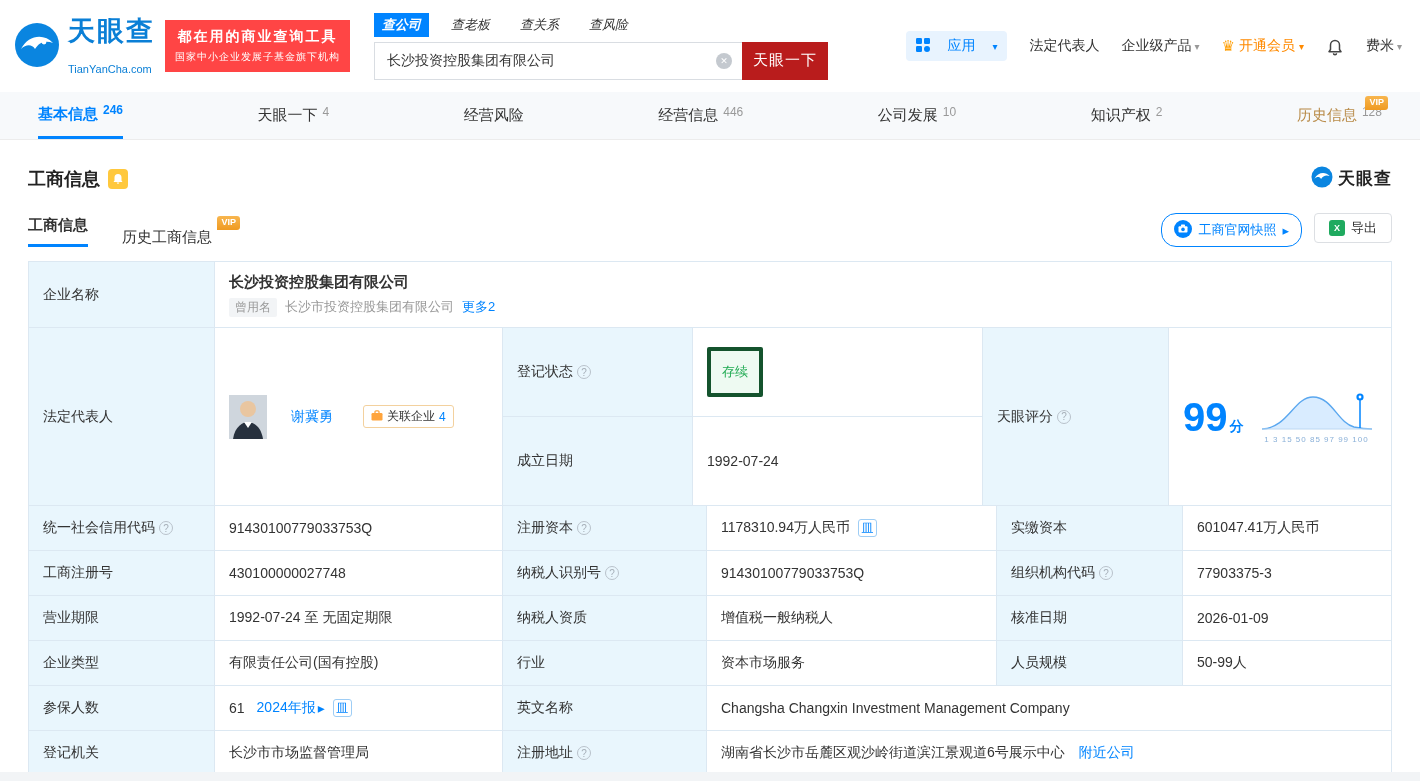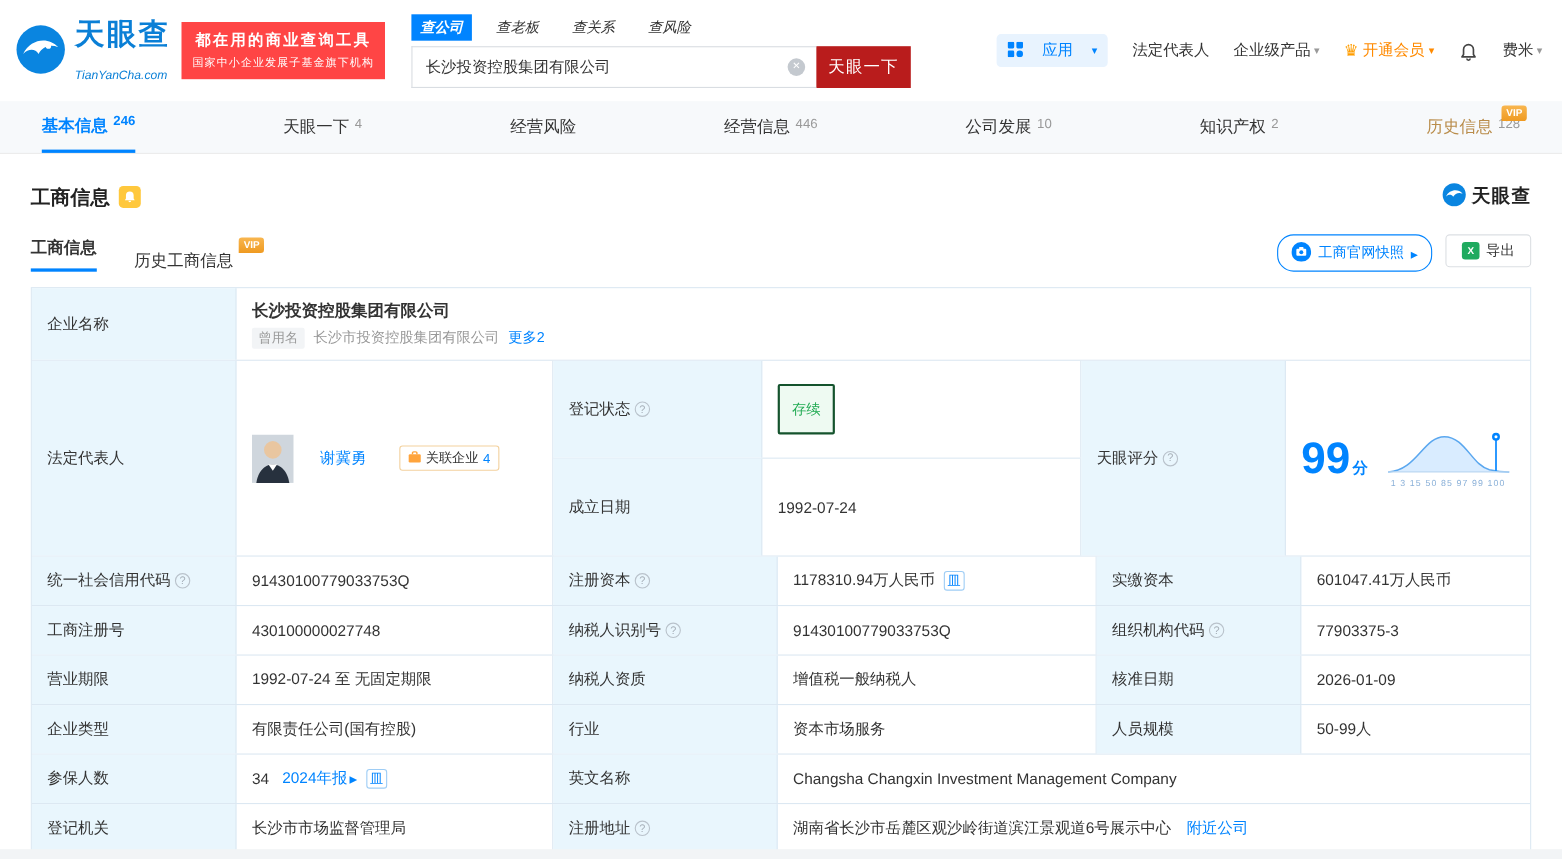--- a/index.html
+++ b/index.html
@@ -5,21 +5,21 @@
   * { margin:0; padding:0; box-sizing:border-box; }
   body {
     width:1420px; height:781px; overflow:hidden; position:relative;
     font-family:"Liberation Sans","DejaVu Sans",sans-serif;
     color:#333; background:#fff; font-size:14px;
   }
   
   .topbar { display:flex; align-items:center; height:92px; padding:0 18px 0 14px; background:#fff; }
   .logo { display:flex; align-items:center; gap:8px; cursor:pointer; }
   .logo-text .logo-cn { font-size:27px; font-weight:bold; color:#0a7fd6; letter-spacing:2px; line-height:1; }
-  .logo-text .logo-en { font-size:11px; color:#0a7fd6; margin-top:18px;font-style:italic; }
+  .logo-text .logo-en { font-size:11px; color:#0a7fd6; margin-top:18px; }
   .promo { background:#ff4545; color:#fff; text-align:center; padding:8px 10px; margin-left:10px; }
   .promo-l1 { font-size:14px; font-weight:bold; letter-spacing:2px; }
   .promo-l2 { font-size:10px; margin-top:4px; letter-spacing:1px; }
   .search-area { margin-left:24px; }
   .search-tabs { display:flex; align-items:flex-end; gap:14px; margin-bottom:5px;font-style:italic; }
   .stab { font-size:13px; color:#333; padding:3px 8px; cursor:pointer; }
   .stab.active { background:#0084ff; color:#fff; font-weight:bold; }
   .search-row { display:flex; }
   .search-input-wrap { position:relative; width:368px; }
   .search-input-wrap input {
@@ -119,21 +119,21 @@
   .stack .tl { width:190px; }
   .stack .tv { width:290px; }
   .rep-cell { gap:24px; }
   .avatar { width:38px; height:44px; flex-shrink:0; cursor:pointer; display:block; }
   .rel-tag {
     display:inline-flex; align-items:center; gap:4px; border:1px solid #f3d19e; border-radius:3px;
     padding:2px 7px; font-size:12px; color:#333; cursor:pointer; margin-left:6px;
   }
   .rel-tag .num { color:#0084ff; }
   .status-badge {
-    border:2px solid #14532d; color:#22ab54; background:#eefaf2; font-size:13px;
+    border:4px solid #14532d; color:#22ab54; background:#eefaf2; font-size:13px;
     padding:12px 11px; border-radius:2px;
   }
   .score-cell { gap:14px; }
   .score-num { font-size:40px; font-weight:bold; color:#0084ff; line-height:1; }
   .score-num .unit { font-size:14px; font-weight:bold; margin-left:2px; }
   .chart-wrap { display:flex; flex-direction:column; align-items:center; }
   .ticks { width:114px; font-size:8px; color:#8ab0d8; text-align:center; letter-spacing:1px; margin-top:1px; white-space:nowrap; }
   .cap-icon {
     width:19px; height:18px; border:1px solid #9ecdf5; border-radius:3px; color:#0084ff; font-size:12px;
     display:inline-flex; align-items:center; justify-content:center; margin-left:8px; cursor:pointer; flex-shrink:0;
@@ -467,21 +467,21 @@
       <div class="tv grow">
         <span>50-99人</span>
       </div>
     </div>
 
     <div class="trow">
       <div class="tl">
         <span>参保人数</span>
       </div>
       <div class="tv w-v1">
-        <span>34</span>
+        <span>61</span>
         <span class="link report-link">
           <span>2024年报</span>
           <span>▸</span>
         </span>
         <span class="cap-icon">皿</span>
       </div>
       <div class="tl w-l2">
         <span>英文名称</span>
       </div>
       <div class="tv grow">

